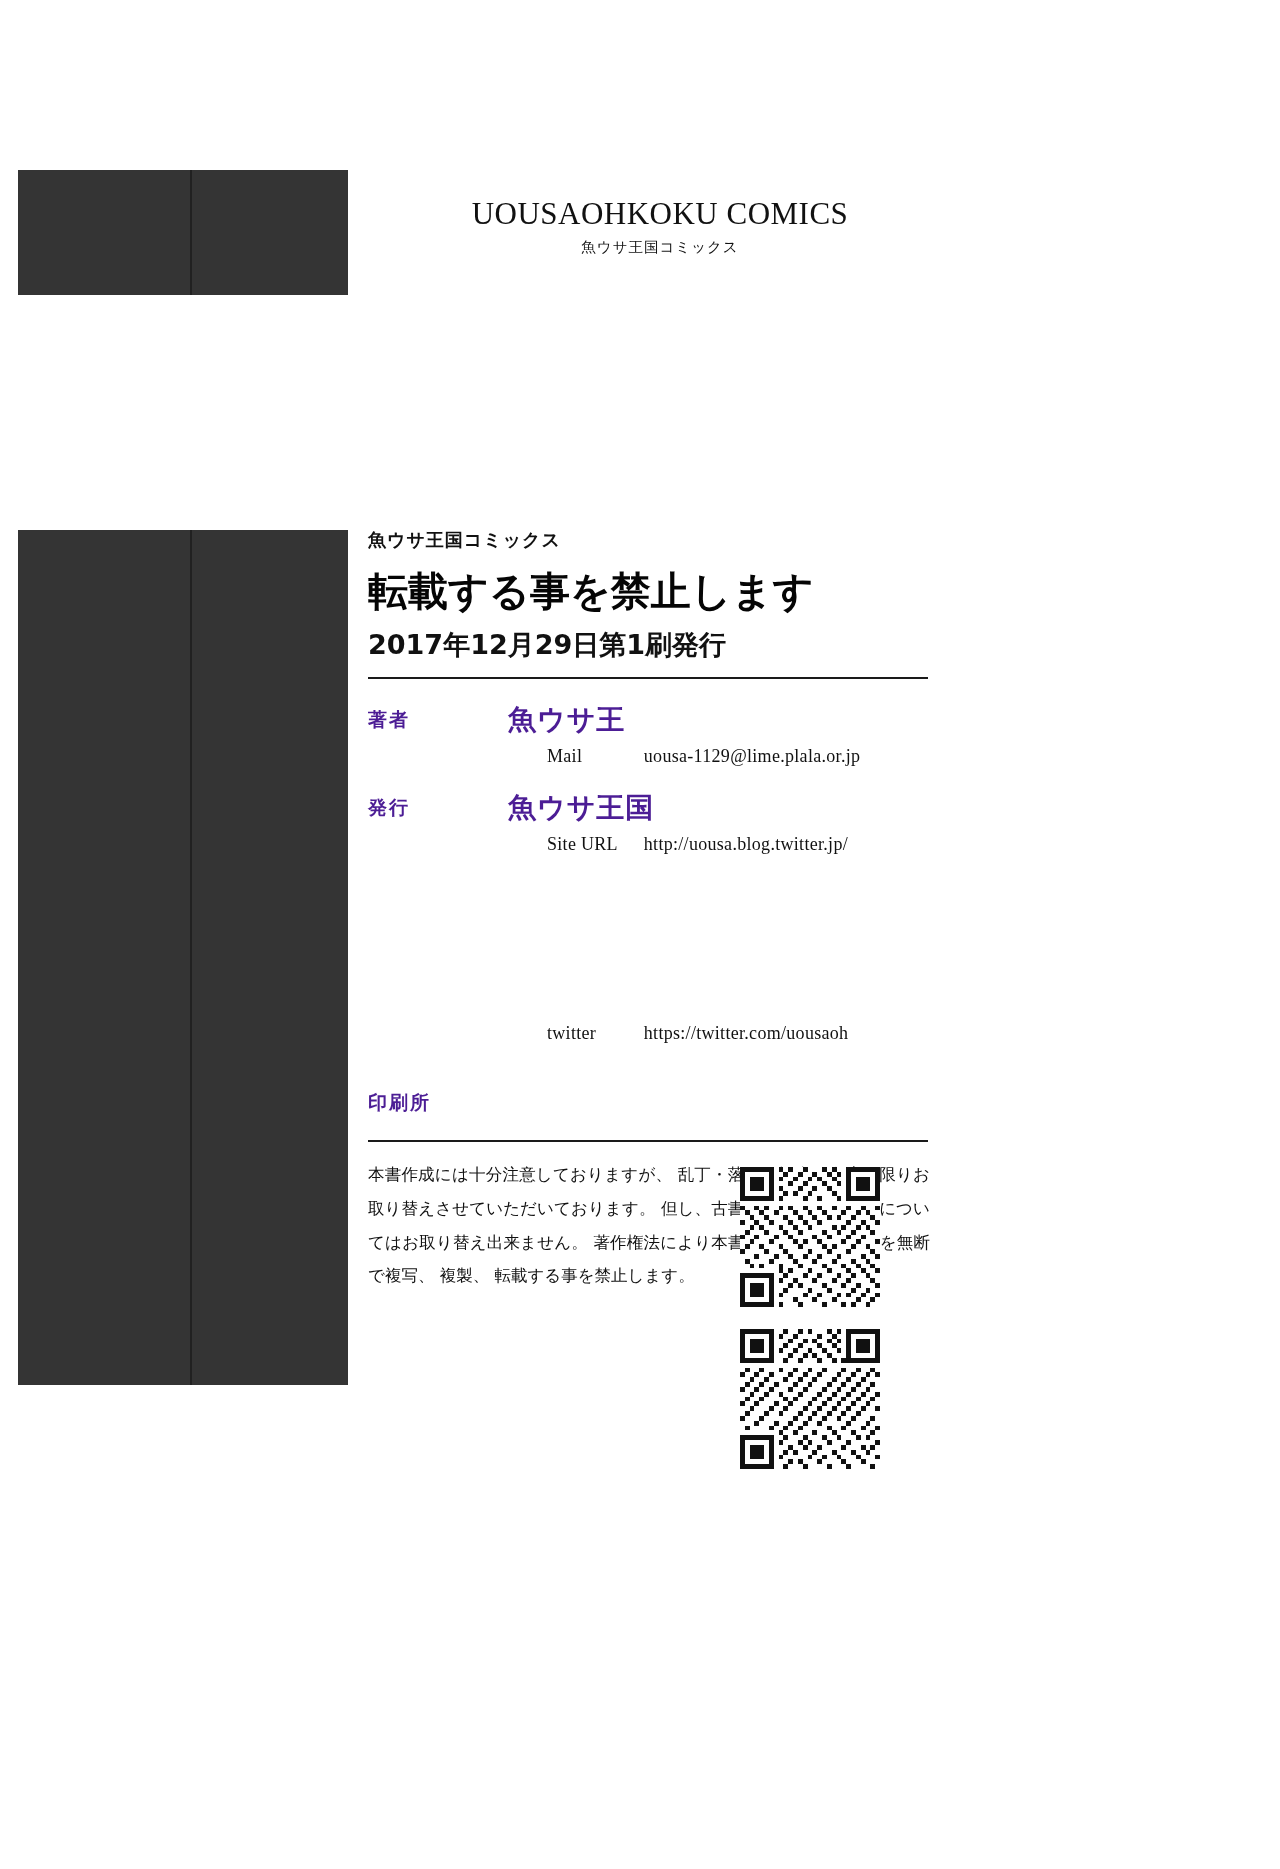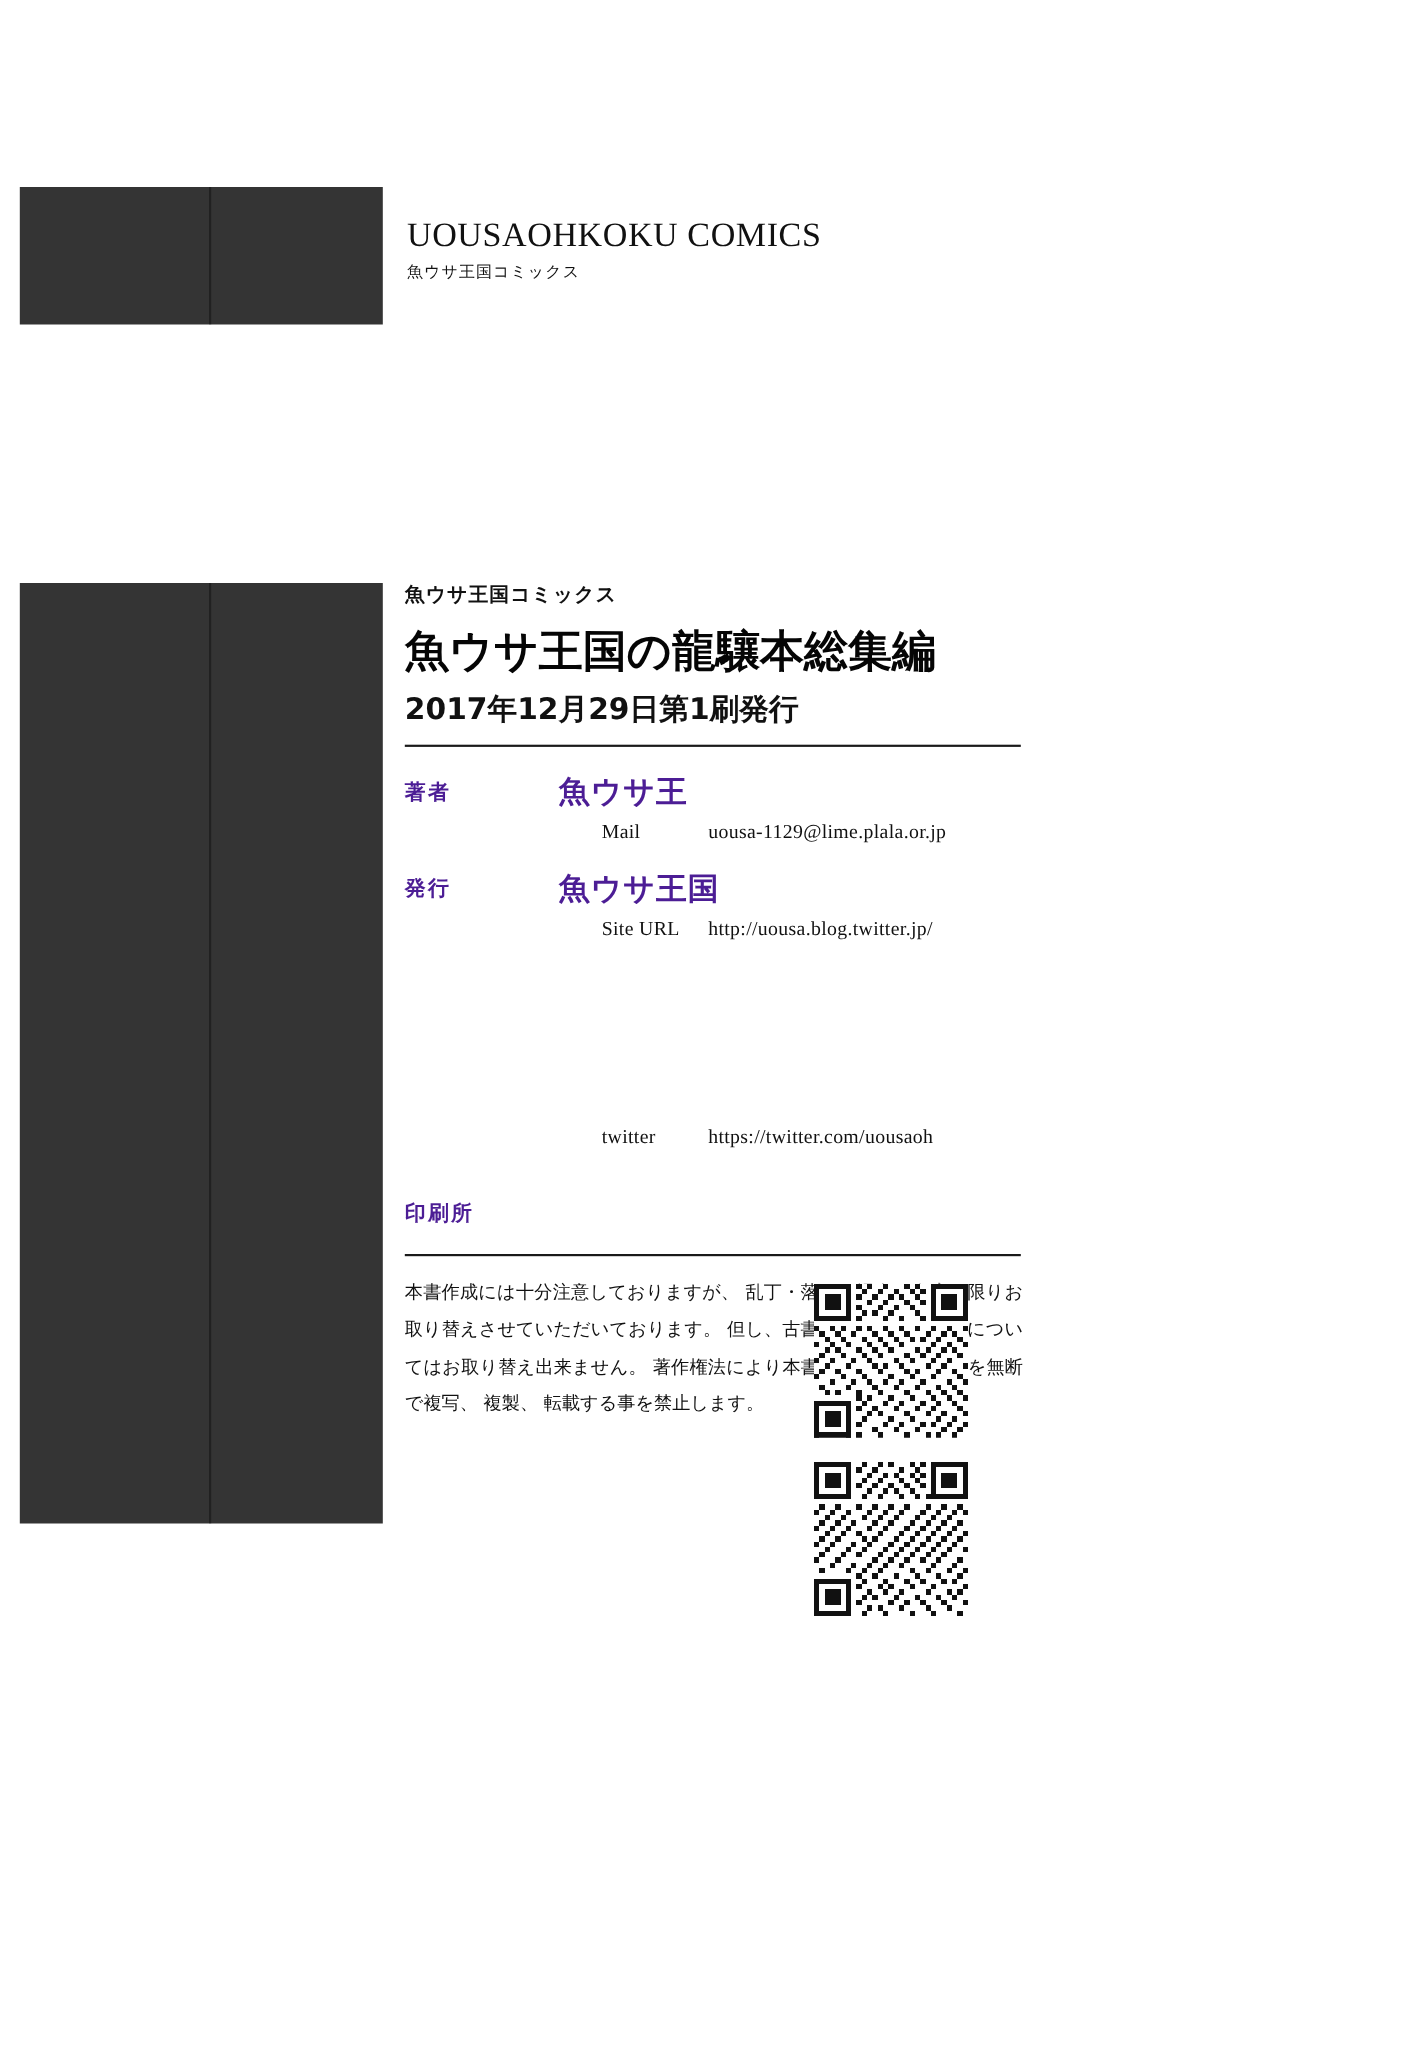--- a/index.html
+++ b/index.html
@@ -42,20 +42,21 @@
     height: 855px;
   }
 
   
   #masthead {
     position: absolute;
     left: 370px;
     top: 196px;
     width: 580px;
     height: 110px;
+    text-align: center;
   }
   .masthead-title {
     font-family: "Liberation Serif", serif;
     font-size: 31px;
     letter-spacing: 0.5px;
     color: #111;
     white-space: nowrap;
   }
   .masthead-sub {
     font-family: "DejaVu Sans", sans-serif;
@@ -182,21 +183,21 @@
 <div class="dark-block" id="side-dark"></div>
 
 <div id="masthead">
   <div class="masthead-title">UOUSAOHKOKU COMICS</div>
   <div class="masthead-sub">魚ウサ王国コミックス</div>
 
 </div>
 
 <div id="colophon">
   <div class="series-line">魚ウサ王国コミックス</div>
-  <div class="book-title">魚ウサ王国の龍驤本総集編</div>
+  <div class="book-title">転載する事を禁止します</div>
   <div class="pub-date">2017年12月29日第1刷発行</div>
   <hr class="rule">
 
   <div class="entry">
     <div class="entry-label">著者</div>
     <div class="entry-body">
       <div class="entry-main">魚ウサ王</div>
       <div class="entry-meta">
         <span class="meta-key">Mail</span>
         <span class="meta-val">uousa-1129@lime.plala.or.jp</span>

